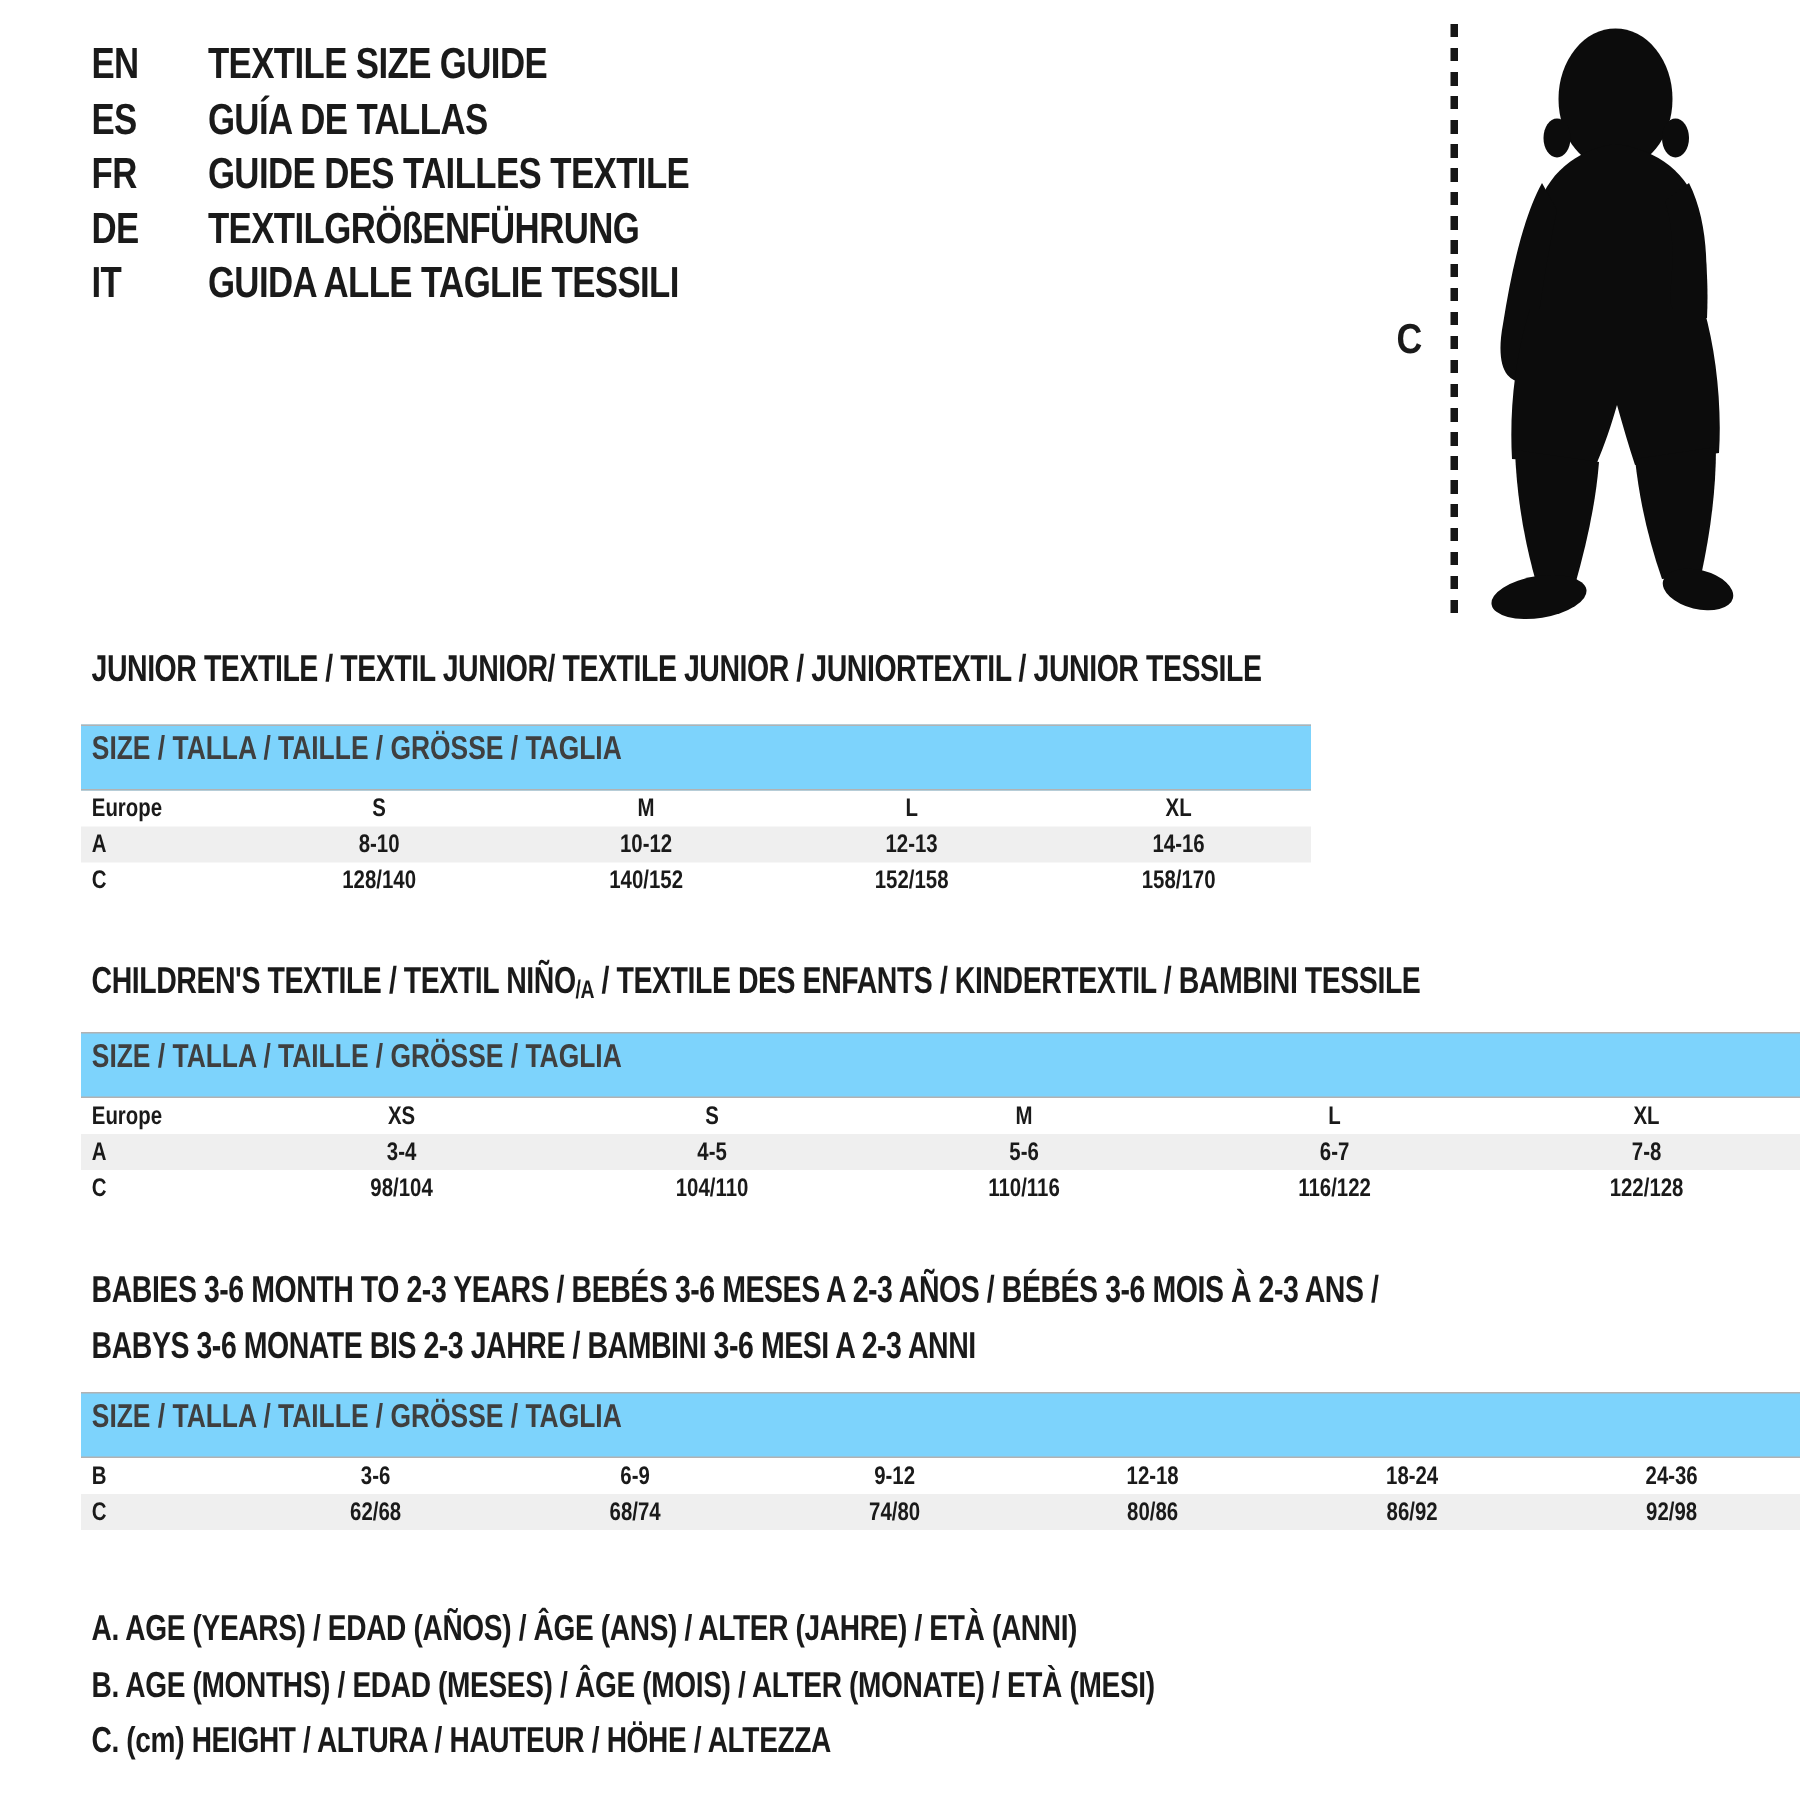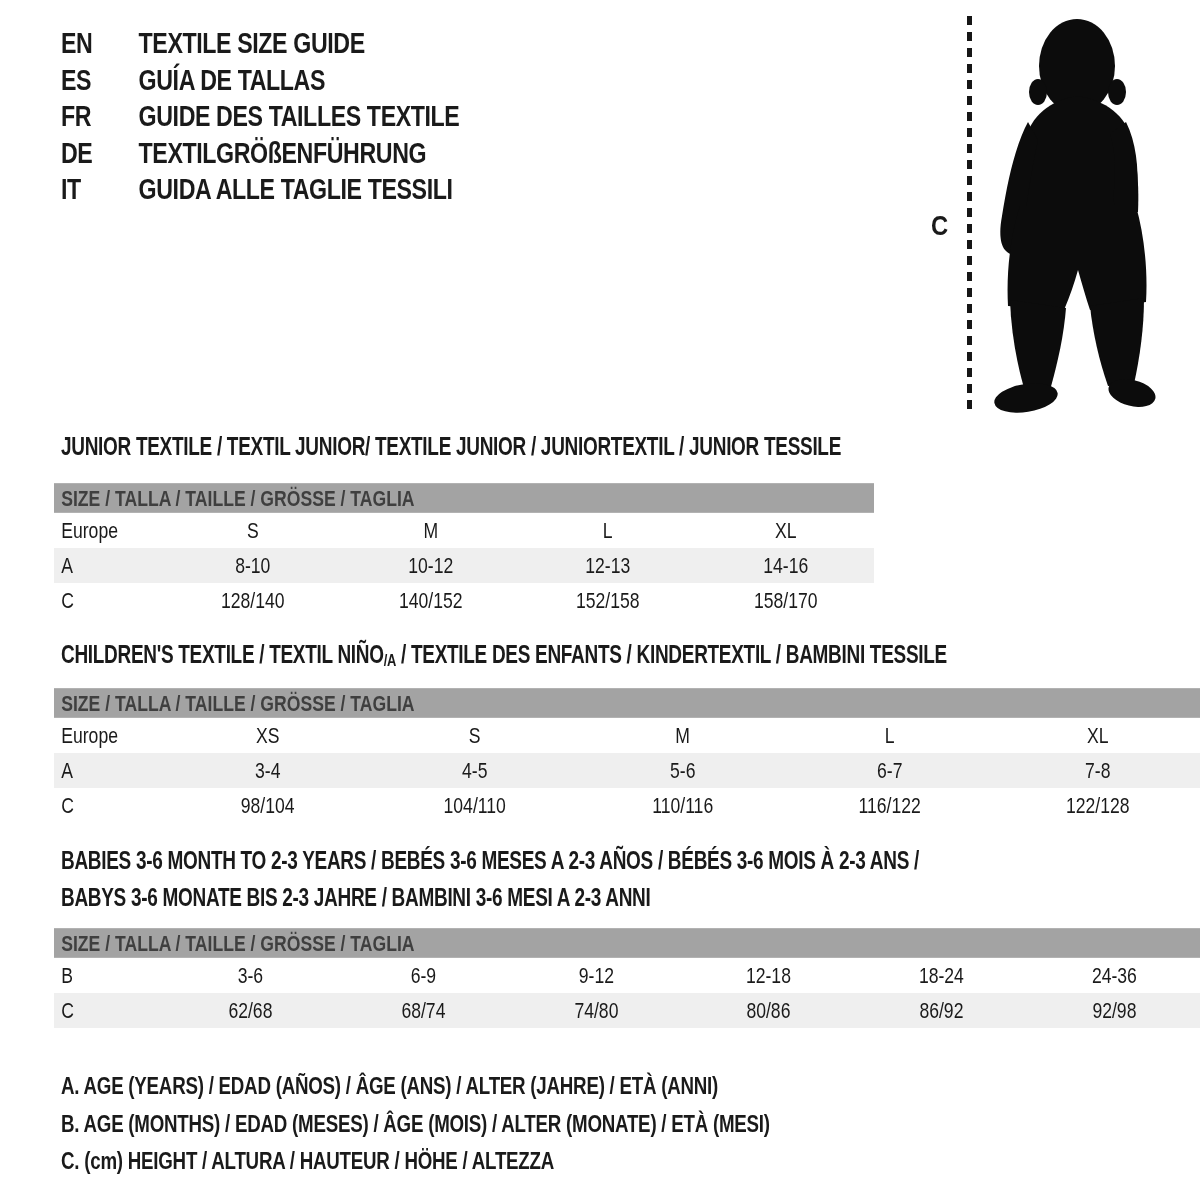--- a/index.html
+++ b/index.html
@@ -22,25 +22,25 @@
 
   
   .sec-title{position:absolute;left:40px;font-size:25px;font-weight:700;letter-spacing:-0.4px;
              transform:scaleX(0.76);transform-origin:left top;white-space:nowrap;}
   .title-sub{font-size:17px;vertical-align:-3px;}
 
   
   .size-table{position:absolute;left:33px;}
   .w-junior{width:820px;}
   .w-wide{width:1147px;}
-  .t-bar{height:30px;line-height:30px;background:#a3a3a3;color:#3f3f3f;
+  .t-bar{height:44px;line-height:30px;background:#7dd3fc;color:#3f3f3f;
          border-top:1px solid #b2b2b2;border-bottom:1px solid #b2b2b2;box-sizing:border-box;
          font-size:22px;font-weight:700;}
   .t-bar > span{display:inline-block;padding-left:9px;transform:scaleX(0.8);transform-origin:left center;white-space:nowrap;}
-  .t-row{display:grid;height:35px;align-items:center;font-size:22px;font-weight:400;}
+  .t-row{display:grid;height:24px;align-items:center;font-size:17px;font-weight:700;}
   .cols-4{grid-template-columns:110px repeat(4,1fr);}
   .cols-5{grid-template-columns:110px repeat(5,1fr);}
   .cols-6{grid-template-columns:110px repeat(6,1fr);}
   .t-row.alt{background:#efefef;}
   .t-cell{text-align:center;transform:scaleX(0.8);white-space:nowrap;}
   .t-label{text-align:left;padding-left:9px;transform:scaleX(0.8);transform-origin:left center;}
 
   
   .note-line{position:absolute;left:40px;font-size:24px;font-weight:700;letter-spacing:-0.3px;
              transform:scaleX(0.78);transform-origin:left top;white-space:nowrap;}

